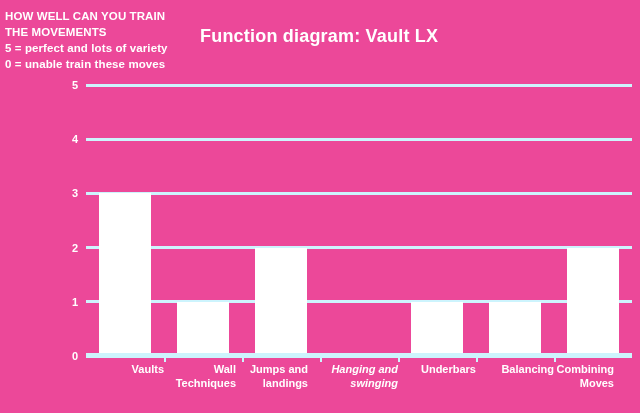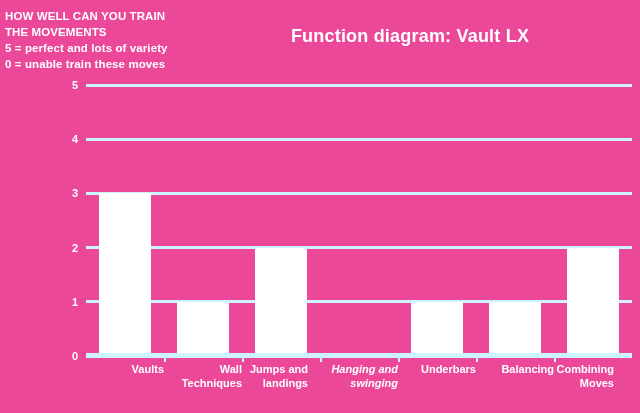--- a/index.html
+++ b/index.html
@@ -32,21 +32,20 @@
     white-space: nowrap;
   }
   #note-block div { display: block; }
 
   
   #chart-title {
     position: absolute;
     left: 200px;
     top: 26px;
     width: 420px;
-    text-align: center;
     color: #ffffff;
     font-size: 18px;
     font-weight: bold;
     letter-spacing: 0.2px;
   }
 
   
   #plot {
     position: absolute;
     left: 86px;
@@ -140,21 +139,21 @@
       <div class="bar" title="Wall Techniques: 1" style="left: 91.065px; width: 51.87px; height: 54.2px; background: rgb(255, 255, 255);"></div>
       <div class="bar" title="Jumps and landings: 2" style="left: 169.065px; width: 51.87px; height: 108.4px; background: rgb(255, 255, 255);"></div>
       <div class="bar" title="Underbars: 1" style="left: 325.065px; width: 51.87px; height: 54.2px; background: rgb(255, 255, 255);"></div>
       <div class="bar" title="Balancing: 1" style="left: 403.065px; width: 51.87px; height: 54.2px; background: rgb(255, 255, 255);"></div>
       <div class="bar" title="Combining Moves: 2" style="left: 481.065px; width: 51.87px; height: 108.4px; background: rgb(255, 255, 255);"></div>
     </div>
 
   <div id="x-axis-line"></div>
 
 <div class="cat-label" style="left: 86px; width: 78px;">Vaults</div>
-    <div class="cat-label" style="left: 164px; width: 78px;">Wall Techniques</div>
+    <div class="cat-label" style="left: 158px; width: 78px;">Wall Techniques</div>
     <div class="x-tick" style="left: 164px;"></div>
     <div class="cat-label" style="left: 230px; width: 78px;">Jumps and landings</div>
     <div class="x-tick" style="left: 242px;"></div>
     <div class="cat-label" style="left: 320px; width: 78px; font-style: italic;">Hanging and swinging</div>
     <div class="x-tick" style="left: 320px;"></div>
     <div class="cat-label" style="left: 398px; width: 78px;">Underbars</div>
     <div class="x-tick" style="left: 398px;"></div>
     <div class="cat-label" style="left: 476px; width: 78px;">Balancing</div>
     <div class="x-tick" style="left: 476px;"></div>
     <div class="cat-label" style="left: 536px; width: 78px;">Combining Moves</div>

